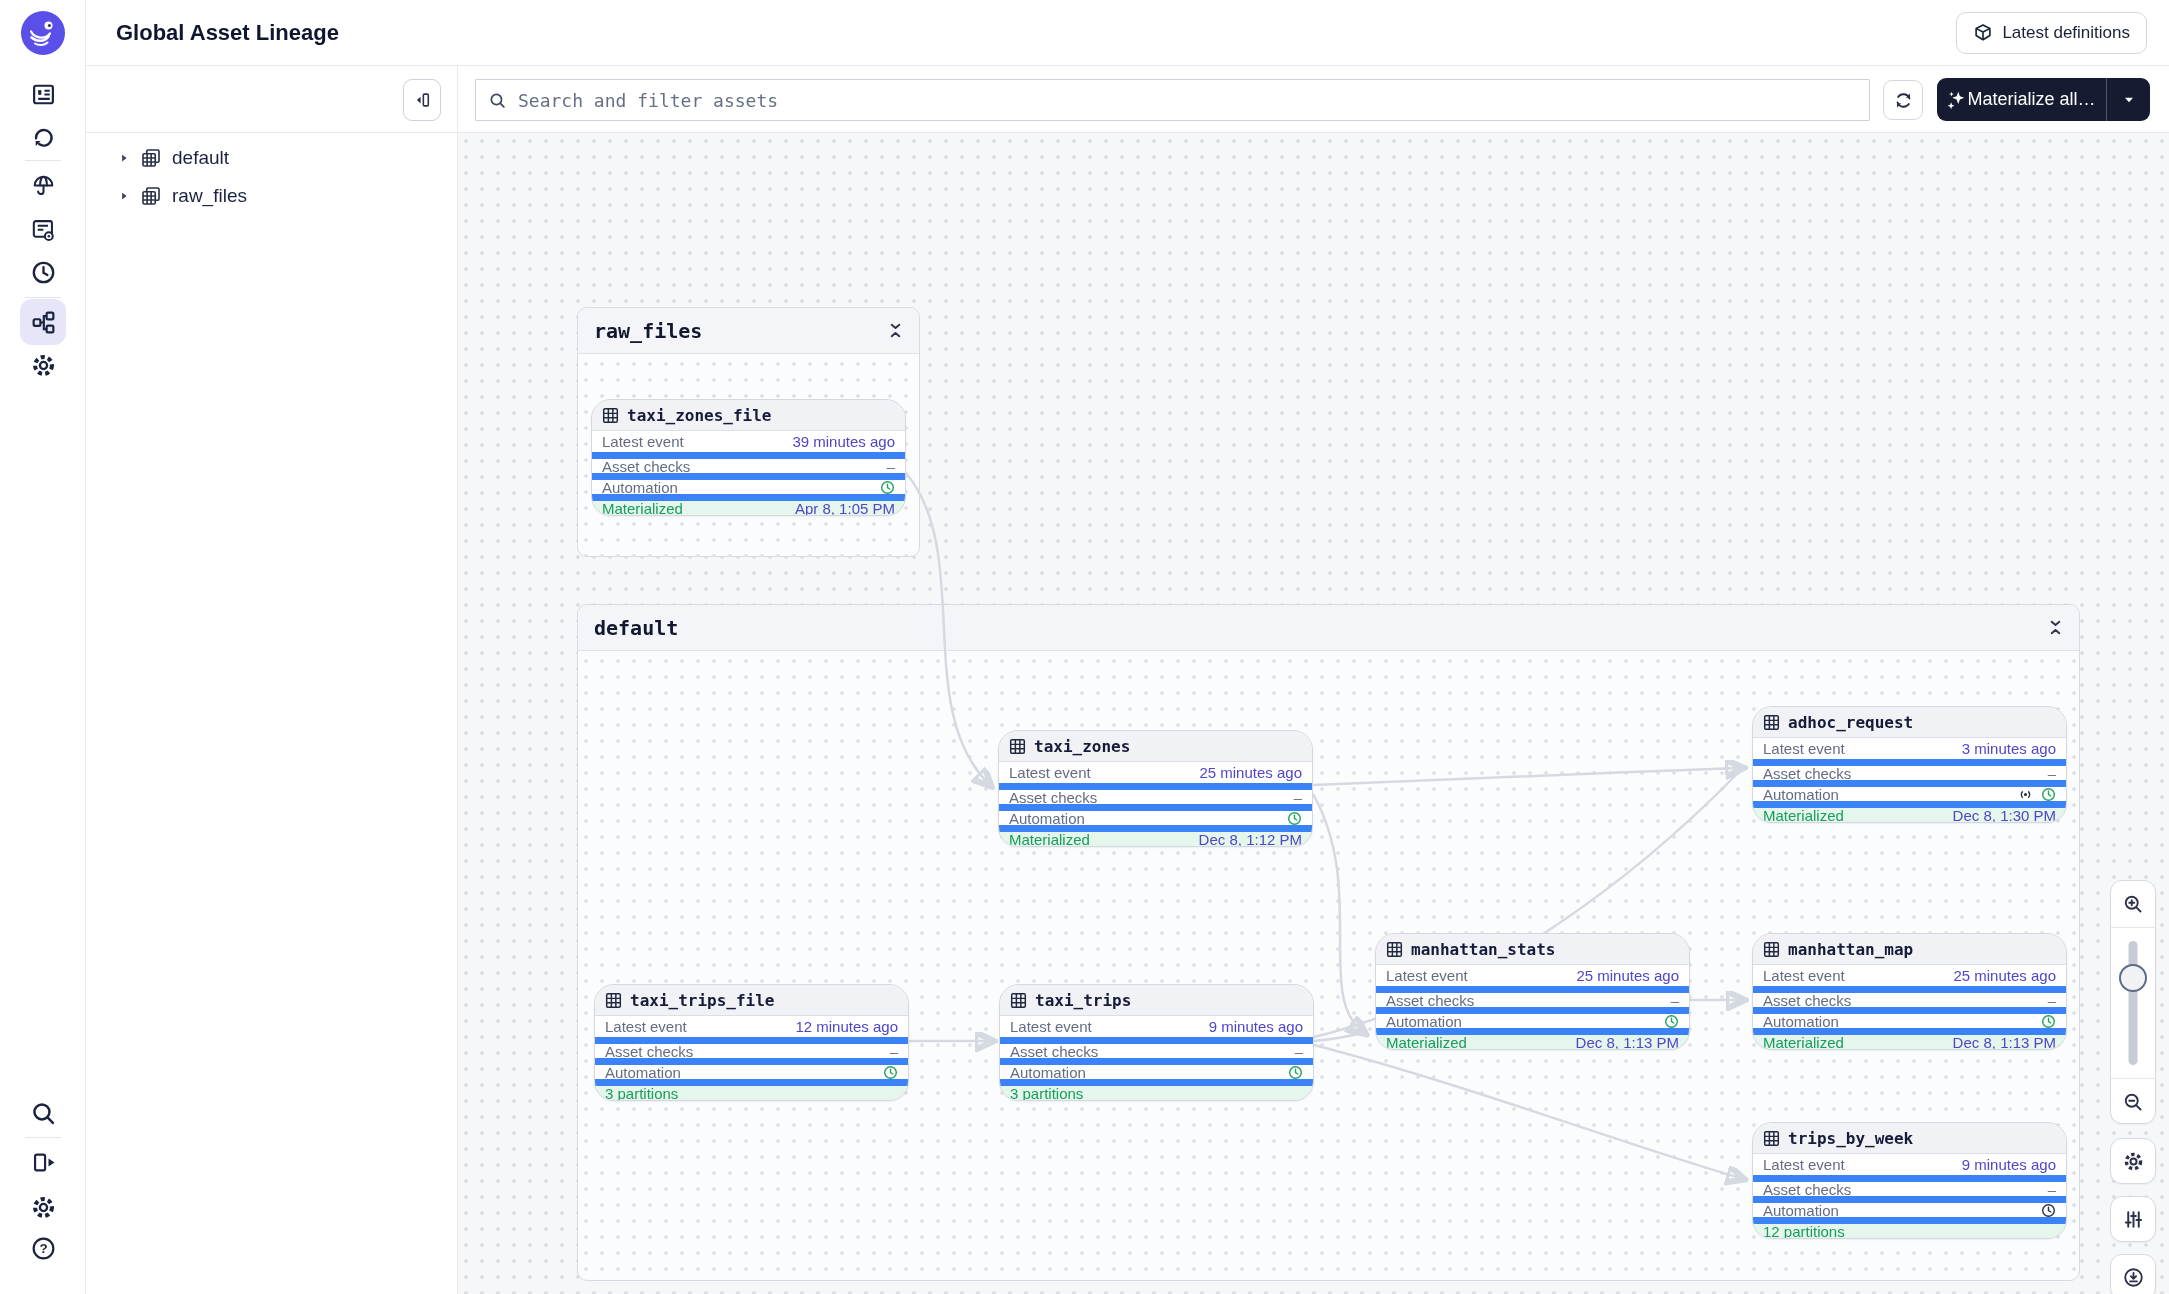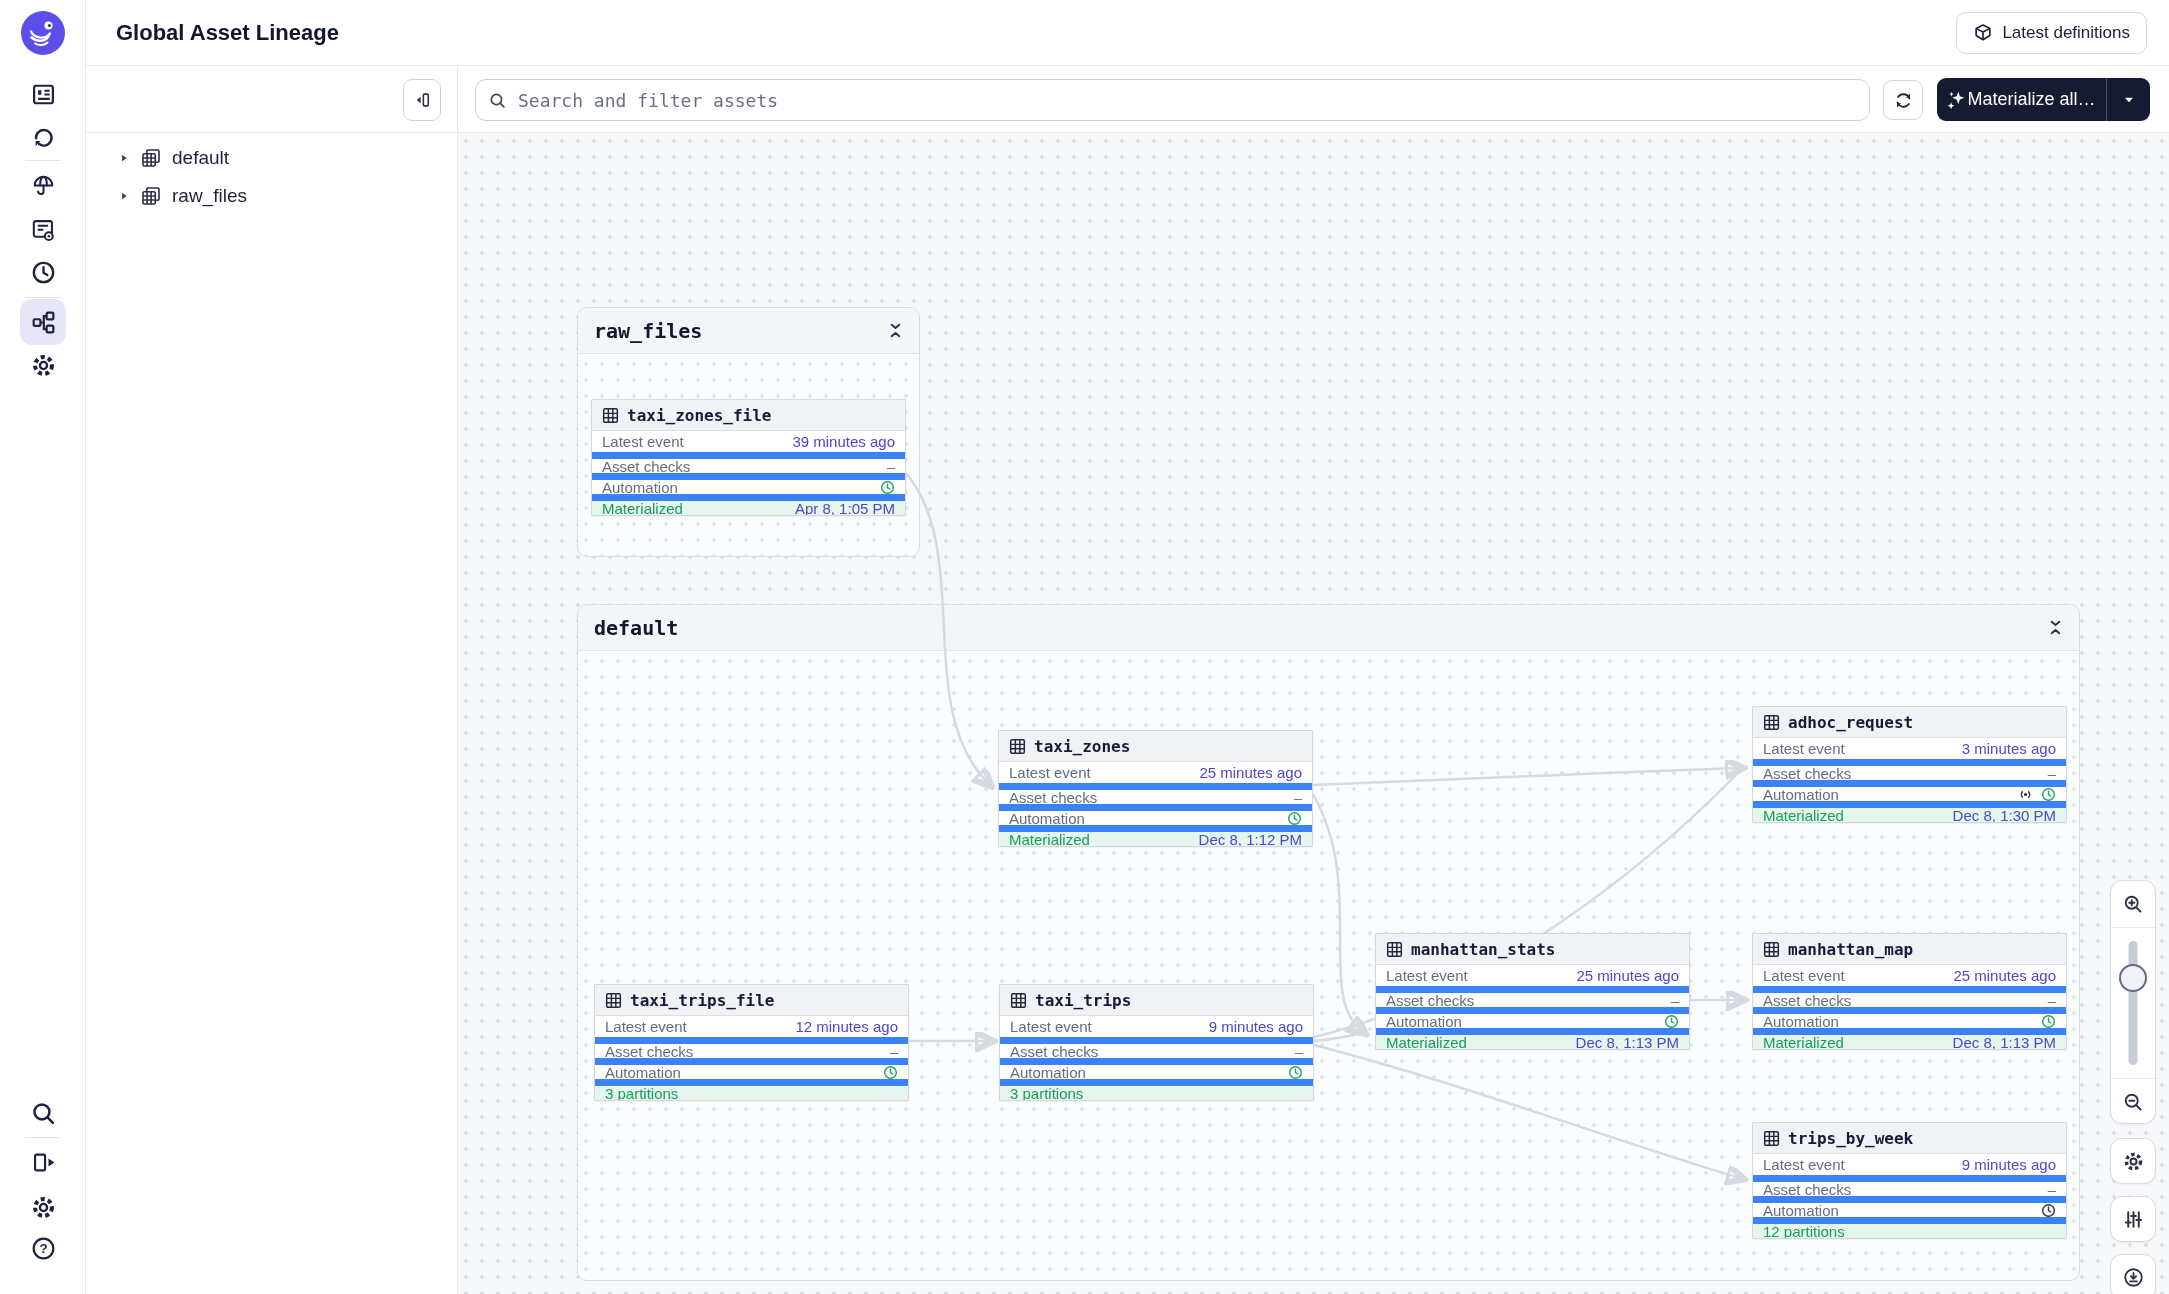--- a/index.html
+++ b/index.html
@@ -30,21 +30,21 @@
   #reload-btn svg{width:20px;height:20px}
 
   
   #panel-toolbar{position:absolute;left:86px;top:66px;width:372px;height:67px;border-bottom:1px solid var(--border);border-right:1px solid var(--border);background:#fff;z-index:24}
   #jump-input{position:absolute;left:44px;top:13px;width:278px;height:42px;border:1px solid #ccd1da;border-radius:9px;padding:0 14px;font-family:var(--sans);font-size:17px;color:var(--navy);outline:none}
   #jump-input::placeholder{color:#8b93a7}
   #collapse-panel-btn{position:absolute;right:16px;top:13px;width:38px;height:42px;border:1px solid #ccd1da;border-radius:9px;background:#fff;display:flex;align-items:center;justify-content:center;color:#2a3149;cursor:pointer}
   #collapse-panel-btn svg{width:18px;height:18px}
 
   #main-toolbar{position:absolute;left:458px;top:66px;right:0;height:67px;border-bottom:1px solid var(--border);background:#fff;z-index:24}
-  #search-input{position:absolute;left:17px;top:13px;width:1395px;height:42px;border:1px solid #ccd1da;border-radius:11px;padding:0 14px 0 42px;font-family:var(--mono);font-size:18px;color:var(--navy);outline:none}
+  #search-input{position:absolute;left:17px;top:13px;width:1395px;height:42px;border:1px solid #ccd1da;border-radius:1px;padding:0 14px 0 42px;font-family:var(--mono);font-size:18px;color:var(--navy);outline:none}
   #search-input::placeholder{color:#667084}
   #search-icon{position:absolute;left:31px;top:26px;width:17px;height:17px;color:#3c445c;pointer-events:none}
   #refresh-btn{position:absolute;left:1425px;top:14px;width:40px;height:40px;border:1px solid #d3d7df;border-radius:9px;background:#fff;display:flex;align-items:center;justify-content:center;color:#242b45;cursor:pointer}
   #refresh-btn svg{width:19px;height:19px}
   #materialize-btn{position:absolute;left:1479px;top:12px;width:213px;height:43px;background:#161b31;border-radius:9px;display:flex;align-items:stretch;color:#fff;cursor:pointer}
   #materialize-main{flex:1;display:flex;align-items:center;justify-content:center;font-size:18px}
   #materialize-main svg{width:20px;height:20px}
   #materialize-caret{width:44px;border-left:1px solid rgba(255,255,255,.25);display:flex;align-items:center;justify-content:center}
   #materialize-caret svg{width:14px;height:14px}
 
@@ -56,21 +56,21 @@
 
   
   #canvas{position:absolute;left:458px;top:133px;right:0;bottom:0;background:#f6f7f9;background-image:radial-gradient(#dcdee4 1.6px,transparent 1.6px);background-size:16px 16px;overflow:hidden}
   .group{position:absolute;border:1.5px solid #d6dae2;border-radius:10px;background-color:#fbfcfd;background-image:radial-gradient(#e1e3e8 1.6px,transparent 1.6px);background-size:16px 16px;z-index:1}
   .group-head{height:46px;background:#f4f5f8;border-bottom:1px solid #e0e3e9;border-radius:9px 9px 0 0;display:flex;align-items:center;justify-content:space-between;padding:0 16px;font-family:var(--mono);font-weight:700;font-size:20px;color:#12182e}
   .group-head svg{width:15px;height:17px;color:#2a3149;cursor:pointer}
 
   #edges{position:absolute;left:0;top:0;width:1711px;height:1161px;z-index:2;pointer-events:none}
   #edges path{stroke:var(--edge);stroke-width:2.5;fill:none}
 
-  .card{position:absolute;width:315px;background:#fff;border:1px solid #d3d7df;border-radius:1px;box-shadow:0 1px 2px rgba(16,22,45,.06);overflow:hidden;z-index:3;cursor:pointer}
+  .card{position:absolute;width:315px;background:#fff;border:1px solid #d3d7df;border-radius:20px;box-shadow:0 1px 2px rgba(16,22,45,.06);overflow:hidden;z-index:3;cursor:pointer}
   .card-head{height:31px;display:flex;align-items:center;gap:8px;padding:0 10px;background:#f1f2f6;border-bottom:1px solid #dcdfe6;font-family:var(--mono);font-weight:700;font-size:16px;color:#151b38}
   .card-head svg{width:17px;height:17px;color:#22293f;flex:0 0 auto}
   .crow{height:21px;display:flex;justify-content:space-between;align-items:center;padding:0 10px;font-size:15px;border-top:7px solid #3b82f6}
   .crow:nth-child(2){border-top:none}
   .clabel{color:var(--label)}
   .cval{color:var(--navy)}
   .cval.link{color:var(--link)}
   .cval.dash{color:#6f7788}
   .crow.status{background:var(--green-bg)}
   .status-label{color:var(--green)}

